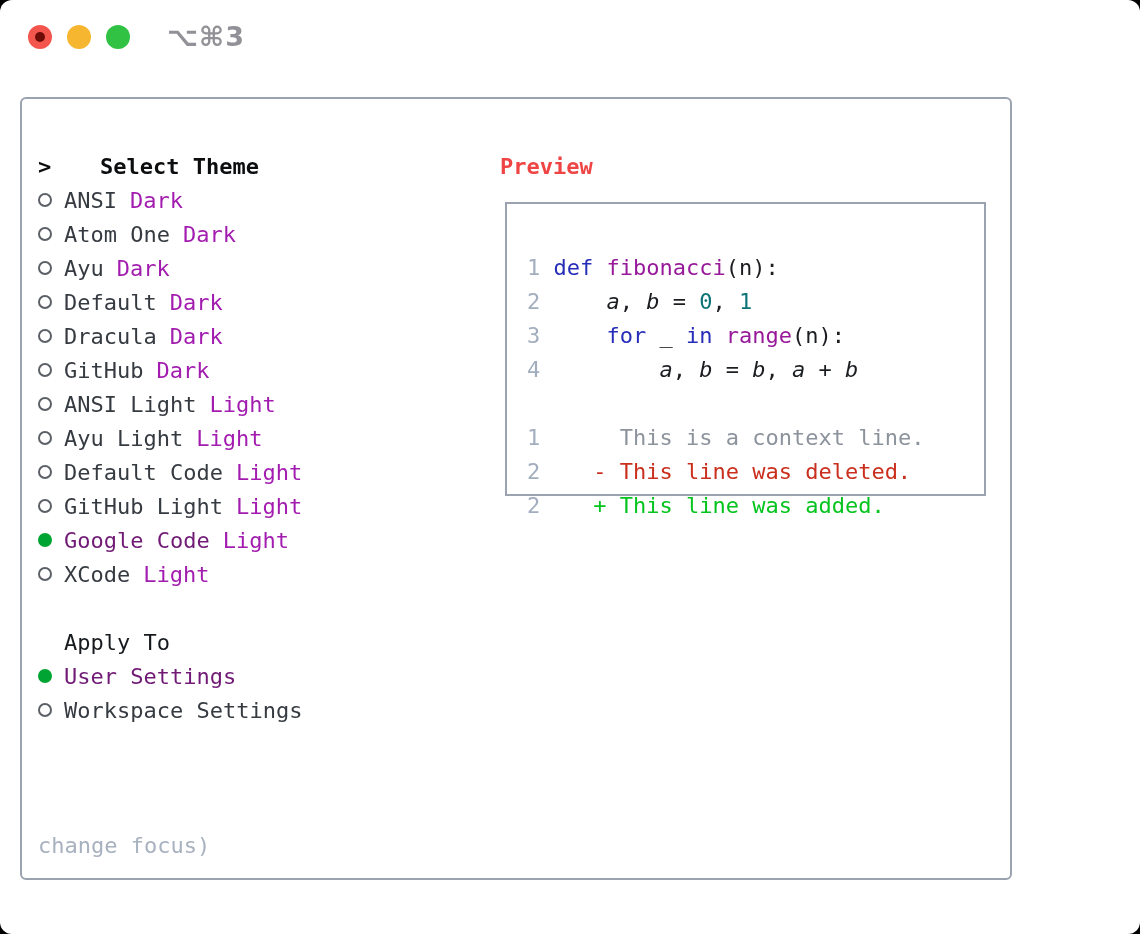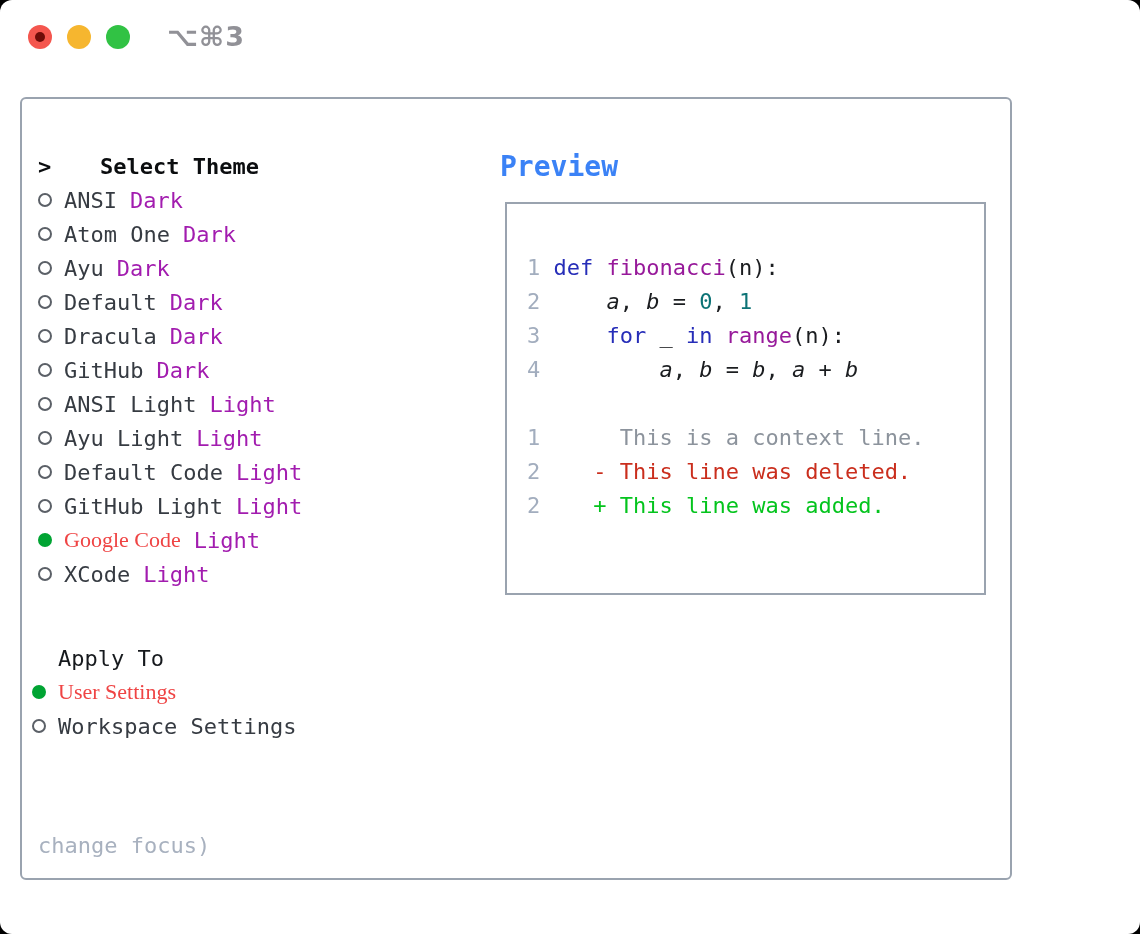--- a/index.html
+++ b/index.html
@@ -37,34 +37,34 @@
   .list{position:absolute;left:16px;top:50px;}
   .marker{
     width:14px;height:14px;box-sizing:border-box;border-radius:50%;
     border:2px solid #5b6067;margin-right:12px;flex:0 0 auto;
   }
   .marker.on{border-color:#00a433;background:#00a433;}
   .cursor{width:14px;margin-right:12px;font-size:22px;font-weight:bold;color:#0b0d0f;flex:0 0 auto;}
   .hlabel{font-size:22px;font-weight:bold;color:#0b0d0f;white-space:pre;margin-left:36px;}
   .tname{font-size:22px;color:#363b42;white-space:pre;}
   .tvariant{font-size:22px;color:#a21caf;margin-left:13px;white-space:pre;}
-  .row.sel .tname{color:#ef4444;font-family:Liberation Serif, serif;}
-  .apply{position:absolute;left:10px;top:526px;margin-top:16px;}
+  .row.sel .tname{color:#701a75;}
+  .apply{position:absolute;left:16px;top:526px;}
   .apply-header{padding-left:26px;font-size:22px;color:#16191d;white-space:pre;}
   .help{
     position:absolute;left:16px;top:662px;
     font-size:22px;line-height:34px;color:#a8b1bf;white-space:pre;
   }
   
   .preview-title{
     position:absolute;left:478px;top:50px;height:34px;display:flex;align-items:center;
-    font-size:28px;font-weight:bold;color:#3b82f6;
+    font-size:22px;font-weight:bold;color:#ef4444;
   }
   .preview-box{
-    position:absolute;left:483px;top:103px;width:481px;height:393px;
+    position:absolute;left:483px;top:103px;width:481px;height:294px;
     box-sizing:border-box;border:2px solid #9aa3af;background:#fff;
   }
   .code{padding:47px 0 0 20px;}
   .cline{font-size:22px;line-height:34px;white-space:pre;}
   .tk-num{color:#a2adbe;}
   .tk-kw{color:#262db8;}
   .tk-fn{color:#97199a;}
   .tk-lit{color:#0d7376;}
   .tk-plain{color:#1b1d20;}
   .tk-var{color:#1b1d20;font-style:italic;}

